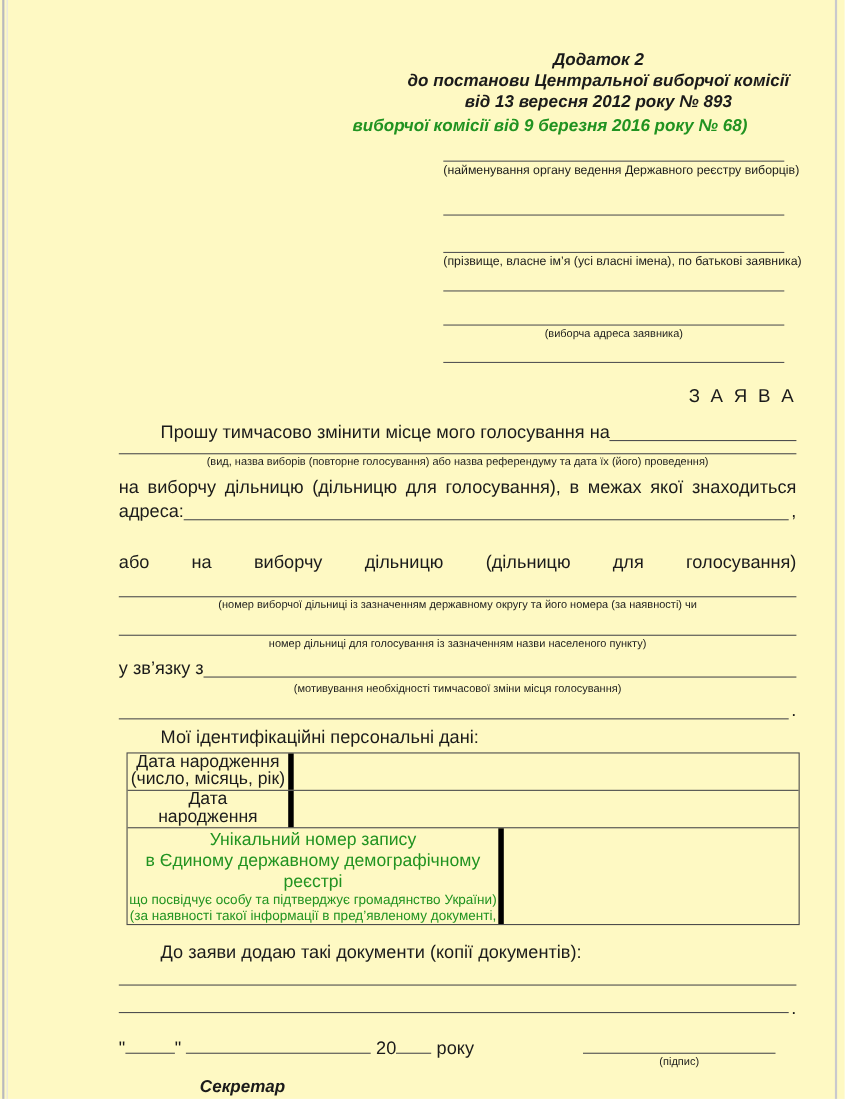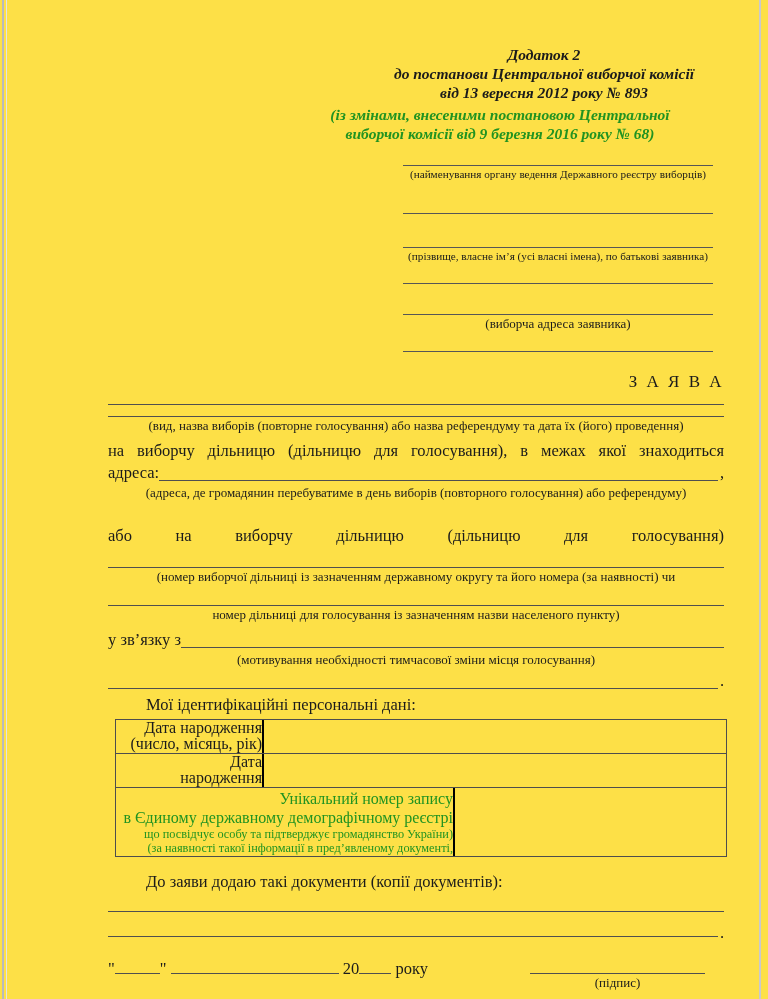--- a/index.html
+++ b/index.html
@@ -1,55 +1,55 @@
 <!DOCTYPE html>
 <html><head>
 <meta charset="utf-8">
 <style>
   html,body { margin:0; padding:0; background:#ffffff; }
   .page {
-    position:relative; width:768px; height:999px; background:#fde047; overflow:hidden;
-    font-family:Liberation Serif, serif; color:#1b1b1b;
+    position:relative; width:768px; height:999px; background:#fef9c3; overflow:hidden;
+    font-family:Liberation Sans, sans-serif; color:#1b1b1b;
   }
   .edge { position:absolute; top:0; bottom:0; }
   .edge.left  { left:2px;  width:2px; background:#b9b9bd; }
   .edge.left2 { left:6px;  width:1px; background:#e3e3e6; }
   .edge.right { left:759px; width:2px; background:#c9c9cd; }
 
   .content { position:absolute; left:108px; top:0; width:616px; }
 
   
   .hdr { margin-top:46px; font-weight:bold; font-style:italic; font-size:15.5px; line-height:1.22; }
   .hdr-black { width:360px; margin-left:auto; text-align:center; }
   .hdr-green { width:424px; margin-left:auto; margin-right:12px; margin-top:3px; text-align:center; }
 
   
   .recipient { margin-left:295px; width:310px; margin-top:4px; }
   .r-line { height:17px; border-bottom:1px solid #565656; }
-  .cap { font-size:13px; line-height:1.15; text-align:center; padding-top:2px; white-space:nowrap; }
+  .cap { font-size:10px; line-height:1.15; text-align:center; padding-top:2px; white-space:nowrap; }
   .mt16 { margin-top:16px; } .mt13 { margin-top:13px; } .mt3 { margin-top:3px; } .mt2 { margin-top:2px; }
 
   .title { margin-top:20px; text-align:right; font-size:17px; letter-spacing:2.5px; }
 
   .para { font-size:16.5px; line-height:22px; }
   .pflex { display:flex; align-items:stretch; }
   .pflex > span { white-space:nowrap; }
   .fill { flex:1 1 auto; border-bottom:1px solid #4f4f4f; margin-bottom:3px; min-width:20px; }
   .indent { padding-left:38px; }
   .just { text-align:justify; text-align-last:justify; }
   .full-line { border-bottom:1px solid #4f4f4f; }
   .h8 {height:8px;} .h14 {height:14px;} .h10 {height:10px;} .h18 {height:18px;} .mt14m { margin-top:14px; }
   .endmark { flex:0 0 auto; padding-left:2px; font-size:16.5px; line-height:22px; }
   .periodrow { display:flex; align-items:stretch; }
 
   
   .idtable { margin:3px 0 0 7px; width:610px; border:1px solid #4d4d4d; }
   .idrow { display:flex; border-bottom:1px solid #4d4d4d; }
   .idrow.last { border-bottom:none; }
-  .idlabel { width:146px; border-right:2px solid #000000; text-align:right; font-size:16px; line-height:16.5px; padding:0; }
+  .idlabel { width:146px; border-right:5px solid #000000; text-align:center; font-size:16px; line-height:16.5px; padding:0; }
   .idlabel.wide { width:337px; padding:1px 0; }
   .idvalue { flex:1 1 auto; }
   .g-title { font-size:16px; line-height:19px; }
   .g-note  { font-size:12.3px; line-height:14px; }
 
   
   .date-sig { display:flex; justify-content:space-between; margin-top:14px; font-size:16.5px; line-height:22px; }
   .u { display:inline-block; border-bottom:1px solid #4f4f4f; height:14px; vertical-align:baseline; }
   .w45 {width:45px;} .w175 {width:168px;} .w32 {width:32px;}
   .sig-block { width:175px; margin-right:19px; text-align:center; }
@@ -67,52 +67,51 @@
 
   <div class="content">
 
     <div class="hdr">
       <div class="hdr-black">
         <div>Додаток 2</div>
         <div>до постанови Центральної виборчої комісії</div>
         <div>від 13 вересня 2012 року № 893</div>
       </div>
       <div class="hdr-green" style="color:#219321;">
-        <div>(із змінами, внесеними постановою Центральної</div>
         <div>виборчої комісії від  9 березня 2016 року № 68)</div>
       </div>
     </div>
 
     <div class="recipient">
       <div class="r-line"></div>
       <div class="cap" style="font-size:11.2px;">(найменування органу ведення Державного реєстру виборців)</div>
       <div class="r-line mt16"></div>
       <div class="r-line mt16"></div>
       <div class="cap" style="font-size:11.2px;">(прізвище, власне ім’я (усі власні імена), по батькові заявника)</div>
       <div class="r-line mt3"></div>
       <div class="r-line mt13"></div>
       <div class="cap">(виборча адреса заявника)</div>
       <div class="r-line mt2"></div>
     </div>
 
     <div class="title">З А Я В А</div>
 
     <div class="para pflex" style="margin-top:12px;">
+      <span class="indent">Прошу тимчасово змінити місце мого голосування на</span>
       <span class="fill"></span>
     </div>
     <div class="full-line h8"></div>
     <div class="cap">(вид, назва виборів (повторне голосування) або назва референдуму та дата їх (його) проведення)</div>
 
     <div class="para just" style="margin-top:6px;">на виборчу дільницю (дільницю для голосування), в межах якої знаходиться</div>
     <div class="para pflex">
       <span>адреса:</span>
       <span class="fill"></span>
       <span class="endmark">,</span>
     </div>
-    <div class="cap">(адреса, де громадянин перебуватиме в день виборів (повторного голосування) або референдуму)</div>
 
     <div class="para just" style="margin-top:24px;">або на виборчу дільницю (дільницю для голосування)</div>
 
     <div class="full-line h14" style="margin-top:6px;"></div>
     <div class="cap">(номер виборчої дільниці  із зазначенням державному округу та його номера (за наявності) чи</div>
     <div class="full-line h14" style="margin-top:6px;"></div>
     <div class="cap">номер дільниці для голосування із зазначенням назви населеного пункту)</div>
 
     <div class="para pflex" style="margin-top:6px;justify-content:flex-end;">
       <span>у зв’язку з</span>

